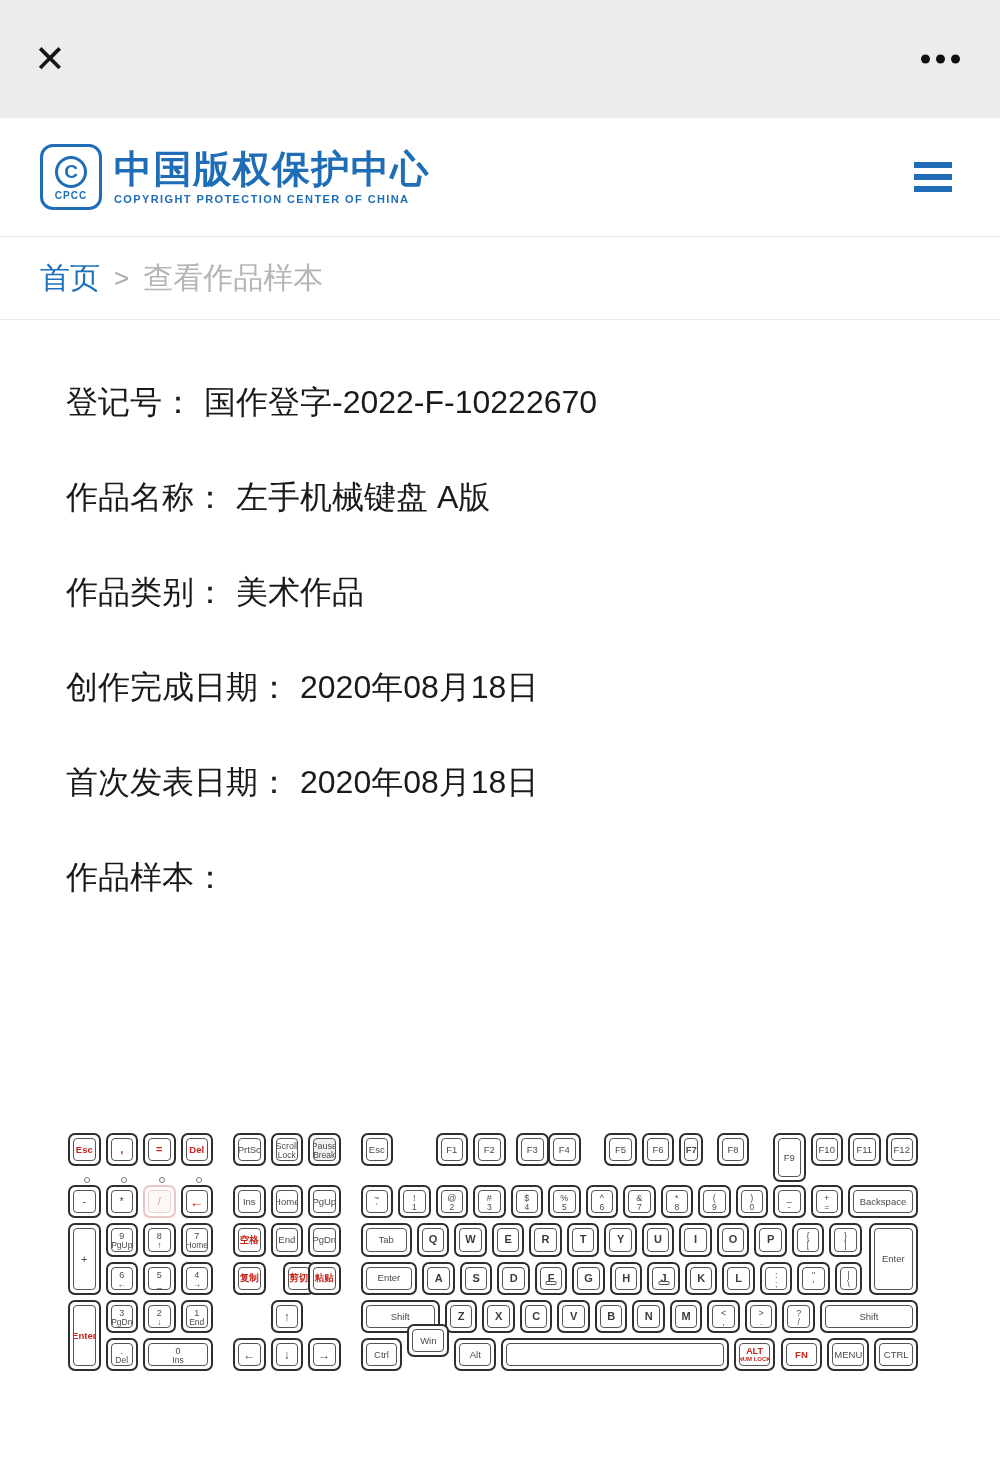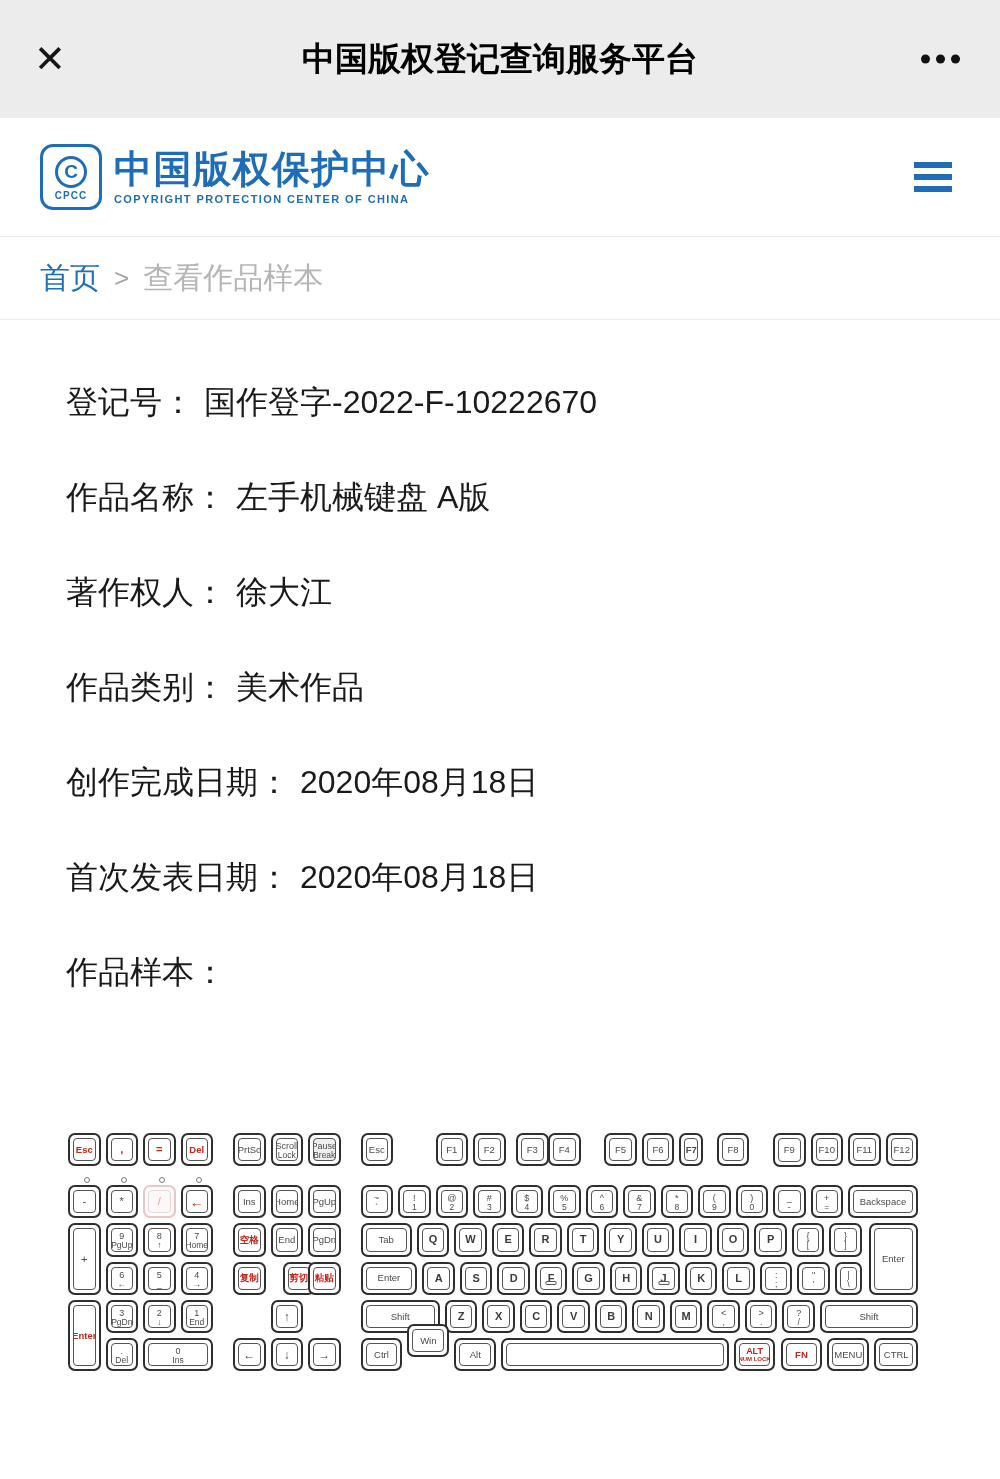--- a/index.html
+++ b/index.html
@@ -54,21 +54,20 @@
   .key.homing .face::after{content:"";position:absolute;bottom:4px;left:50%;transform:translateX(-50%);width:9px;height:2px;border:1px solid #555;border-radius:1px;}
   .led{position:absolute;width:6px;height:6px;border:1.5px solid #777;border-radius:50%;box-sizing:border-box;background:#fff;}
 </style>
 </head>
 <body>
 
 <div class="page">
 
   <div class="wechat-bar">
     <span class="close">✕</span>
-    <div class="wtitle">中国版权登记查询服务平台</div>
     <div class="more">
         <i></i>
         <i></i>
         <i></i>
       </div>
   </div>
 
   <div class="site-header">
     <div class="logo">
       <div class="logo-badge">
@@ -90,21 +89,20 @@
   <div class="breadcrumb">
     <a class="bc-home">首页</a>
     <span class="bc-sep">&gt;</span>
     <span class="bc-cur">查看作品样本</span>
   </div>
 
   <div class="content">
     <div class="fields">
         <div class="field"><span class="flabel">登记号：</span><span class="fvalue">国作登字-2022-F-10222670</span></div>
         <div class="field"><span class="flabel">作品名称：</span><span class="fvalue">左手机械键盘 A版</span></div>
-        <div class="field"><span class="flabel">著作权人：</span><span class="fvalue">徐大江</span></div>
         <div class="field"><span class="flabel">作品类别：</span><span class="fvalue">美术作品</span></div>
         <div class="field"><span class="flabel">创作完成日期：</span><span class="fvalue">2020年08月18日</span></div>
         <div class="field"><span class="flabel">首次发表日期：</span><span class="fvalue">2020年08月18日</span></div>
         <div class="field"><span class="flabel">作品样本：</span><span class="fvalue"></span></div>
       </div>
   </div>
 
   <div class="keyboard" style="width: 855px; height: 243px;">
       <div class="key red" style="left: 0px; top: 0px; width: 32.5px; height: 33.3px;">
         <div class="face">
@@ -342,21 +340,21 @@
       <div class="key" style="left: 611.3px; top: 0px; width: 24px; height: 33.3px; font-weight: bold;">
         <div class="face">
           <span>F7</span>
         </div>
       </div>
       <div class="key" style="left: 648.8px; top: 0px; width: 32.5px; height: 33.3px;">
         <div class="face">
           <span>F8</span>
         </div>
       </div>
-      <div class="key" style="left: 705px; top: 0px; width: 32.5px; height: 34px; text-decoration: underline;">
+      <div class="key" style="left: 705px; top: 0px; width: 32.5px; height: 49px; text-decoration: underline;">
         <div class="face">
           <span>F9</span>
         </div>
       </div>
       <div class="key" style="left: 742.5px; top: 0px; width: 32.5px; height: 33.3px;">
         <div class="face">
           <span>F10</span>
         </div>
       </div>
       <div class="key" style="left: 780px; top: 0px; width: 32.5px; height: 33.3px;">

